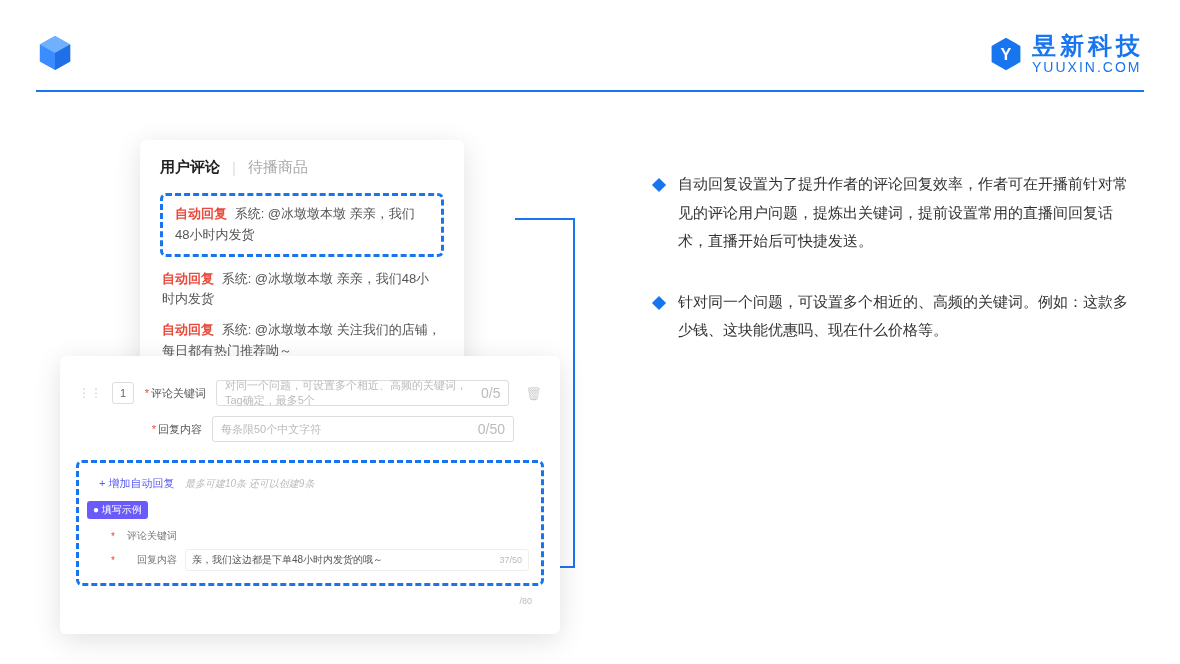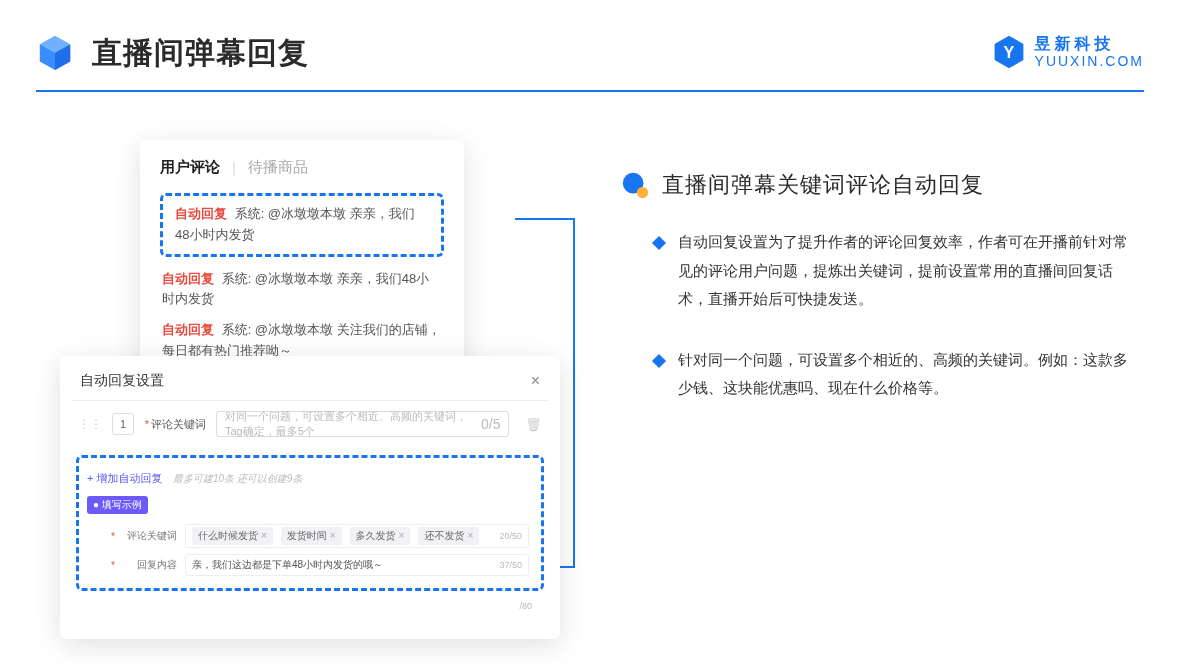--- a/index.html
+++ b/index.html
@@ -22,21 +22,21 @@
   }
   .page-title {
     font-size: 30px; font-weight: 600; color: #2a2a2a; letter-spacing: 1px;
   }
   .brand {
     position: absolute; right: 0; top: 6px;
     display: flex; align-items: center;
   }
   .brand-mark { width: 36px; height: 36px; margin-right: 8px; }
   .brand-text { display: flex; flex-direction: column; line-height: 1; }
-  .brand-name { color: #1875f0; font-size: 16px; font-weight: 700; letter-spacing: 4px; }
+  .brand-name { color: #1875f0; font-size: 24px; font-weight: 700; letter-spacing: 4px; }
   .brand-url { color: #1875f0; font-size: 14px; letter-spacing: 2px; margin-top:2px;}
   .hr {
     position: absolute; left: 36px; right: 36px; top: 90px;
     height: 2px; background: #1875f0;
   }
   
   .stack {
     position: absolute; left: 60px; top: 140px; width: 500px; height: 490px;
   }
   .card {
@@ -91,21 +91,21 @@
     flex:1; border:1px solid #ddd; border-radius:3px; height:26px;
     display:flex; align-items:center; justify-content:space-between;
     padding: 8px 8px; color:#bbb; font-size:11px;
   }
   .row-count { color:#bbb; font-size:14px;}
   .row-trash { color:#ccc; font-size:13px; margin-left:6px;}
   .dash-box2 {
     border: 3px dashed #1875f0; border-radius: 6px;
     margin: 18px 4px 0 4px; padding: 8px 6px 12px 6px;
   }
-  .addlink { color:#5a5af5; font-size:11px; }
+  .addlink { color:#5a5af5; font-size:11px;margin-left:12px; }
   .addhint { color:#bbb; font-size:10px; margin-left:6px;font-style:italic;}
   .example-chip {
     display:inline-block; background:#6a5af9; color:#fff;
     font-size:10px; border-radius:3px; padding:2px 6px; margin:6px 0 4px 2px;
   }
   .tagchip {
     display:inline-block; background:#f2f2f6; color:#666;
     font-size:10px; border-radius:3px; padding:2px 6px; margin-right:4px;
   }
   .tagchip::after { content:"×"; color:#aaa; margin-left:3px;}
@@ -139,21 +139,20 @@
 <body>
 
 <div class="header">
   <div class="cube-icon">
     <svg viewBox="0 0 40 40" width="38" height="38">
       <polygon points="20,2 36,11 36,29 20,38 4,29 4,11" fill="#3b8cff"></polygon>
       <polygon points="20,2 36,11 20,20 4,11" fill="#6fb0ff"></polygon>
       <polygon points="20,20 36,11 36,29 20,38" fill="#1e6fe8"></polygon>
     </svg>
   </div>
-  <div class="page-title">直播间弹幕回复</div>
   <div class="brand">
     <div class="brand-mark">
       <svg viewBox="0 0 40 40" width="36" height="36">
         <polygon points="20,2 36,11 36,29 20,38 4,29 4,11" fill="#1875f0"></polygon>
         <text x="20" y="27" text-anchor="middle" fill="#fff" font-size="18" font-weight="700" font-family="Arial">Y</text>
       </svg>
     </div>
     <div class="brand-text">
       <span class="brand-name">昱新科技</span>
       <span class="brand-url">YUUXIN.COM</span>
@@ -184,83 +183,72 @@
       <span class="badge-auto">自动回复</span>
       <span>系统: @冰墩墩本墩 亲亲，我们48小时内发货</span>
     </div>
     <div class="comment-line">
       <span class="badge-auto">自动回复</span>
       <span>系统: @冰墩墩本墩 关注我们的店铺，每日都有热门推荐呦～</span>
     </div>
   </div>
 
   <div class="card card-modal">
-    <div class="modal-head">
-      <span class="modal-title">自动回复设置</span>
-      <span class="close-x">×</span>
-    </div>
 
     <div class="row">
       <span style="color:#ccc;font-size:12px;">⋮⋮</span>
       <span class="row-num">1</span>
       <span class="row-label"><span class="dot-req">*</span><span>评论关键词</span></span>
       <div class="row-input">
         <span>对同一个问题，可设置多个相近、高频的关键词，Tag确定，最多5个</span>
         <span class="row-count">0/5</span>
       </div>
       <span class="row-trash">🗑</span>
     </div>
 
+    <div class="row" style="margin-left:6px;">
+      <span style="width:20px;"></span>
+      <span style="width:22px;"></span>
+      <span class="row-label"><span class="dot-req">*</span><span>回复内容</span></span>
+      <div class="row-input">
+        <span>每条限50个中文字符</span>
+        <span class="row-count">0/50</span>
+      </div>
+      <span style="width:18px;"></span>
+    </div>
 
     <div class="dash-box2">
       <div style="margin:2px 2px 4px 2px;">
         <span class="addlink">+ 增加自动回复</span>
         <span class="addhint">最多可建10条 还可以创建9条</span>
       </div>
       <span class="example-chip">● 填写示例</span>
 
       <div class="ex-row">
         <span class="dot-req">*</span>
         <span class="ex-label">评论关键词</span>
-        <div class="ex-field">
-          <span class="tagchip">什么时候发货</span>
-          <span class="tagchip">发货时间</span>
-          <span class="tagchip">多久发货</span>
-          <span class="tagchip">还不发货</span>
-          <span style="flex:1"></span>
-          <span class="ex-count">20/50</span>
-        </div>
       </div>
 
       <div class="ex-row">
         <span class="dot-req">*</span>
         <span class="ex-label">回复内容</span>
         <div class="ex-field">
           <span style="color:#555;">亲，我们这边都是下单48小时内发货的哦～</span>
           <span style="flex:1"></span>
           <span class="ex-count">37/50</span>
         </div>
       </div>
     </div>
     <div style="text-align:right; padding:4px 16px 0 0;">
       <span class="ex-count">/80</span>
     </div>
   </div>
 </div>
 
 <div class="right">
-  <div class="section-head">
-    <div class="dot-icon">
-      <svg viewBox="0 0 32 32" width="30" height="30">
-        <circle cx="14" cy="14" r="11" fill="#1875f0"></circle>
-        <circle cx="24" cy="24" r="6" fill="#ffb03a"></circle>
-      </svg>
-    </div>
-    <div class="section-title">直播间弹幕关键词评论自动回复</div>
-  </div>
   <div class="bullet">
     <div class="diamond"></div>
     <div class="bullet-text">自动回复设置为了提升作者的评论回复效率，作者可在开播前针对常见的评论用户问题，提炼出关键词，提前设置常用的直播间回复话术，直播开始后可快捷发送。</div>
   </div>
   <div class="bullet">
     <div class="diamond"></div>
     <div class="bullet-text">针对同一个问题，可设置多个相近的、高频的关键词。例如：这款多少钱、这块能优惠吗、现在什么价格等。</div>
   </div>
 </div>
 

